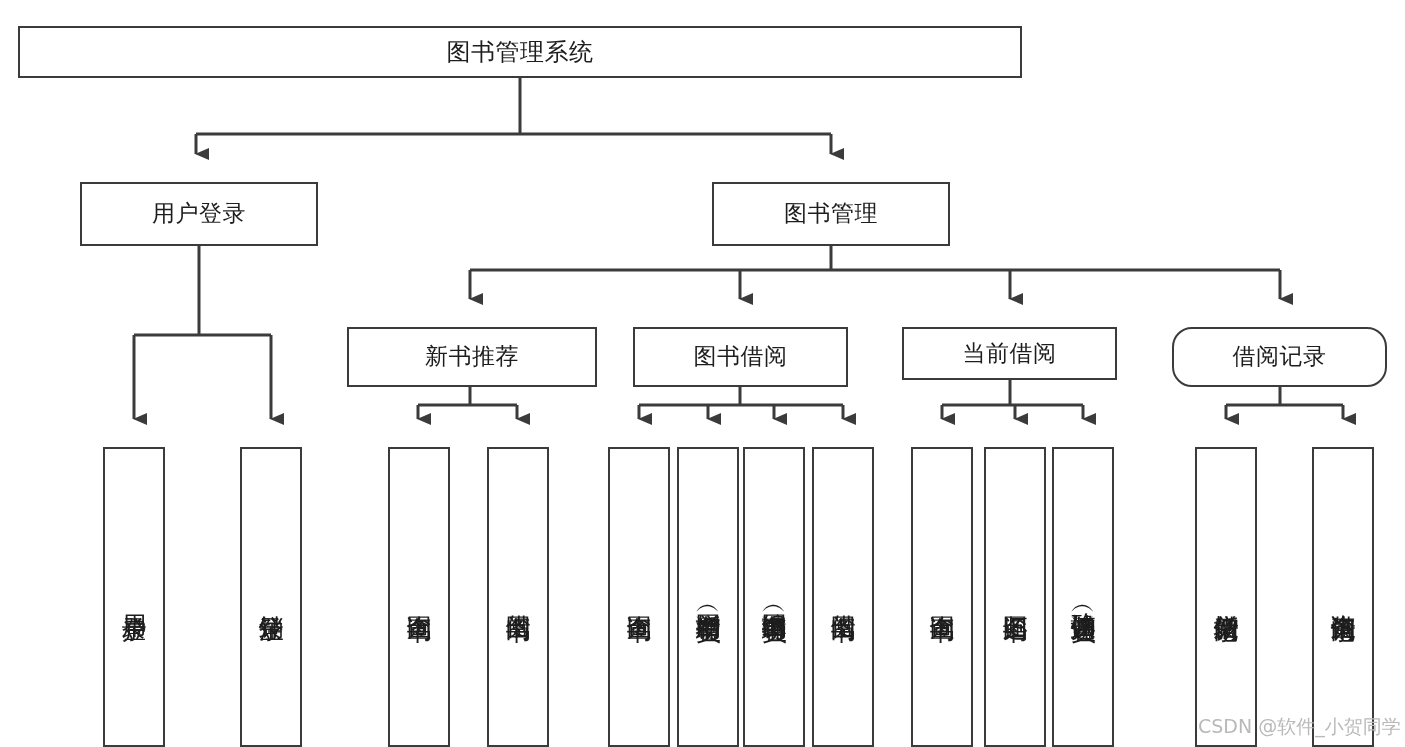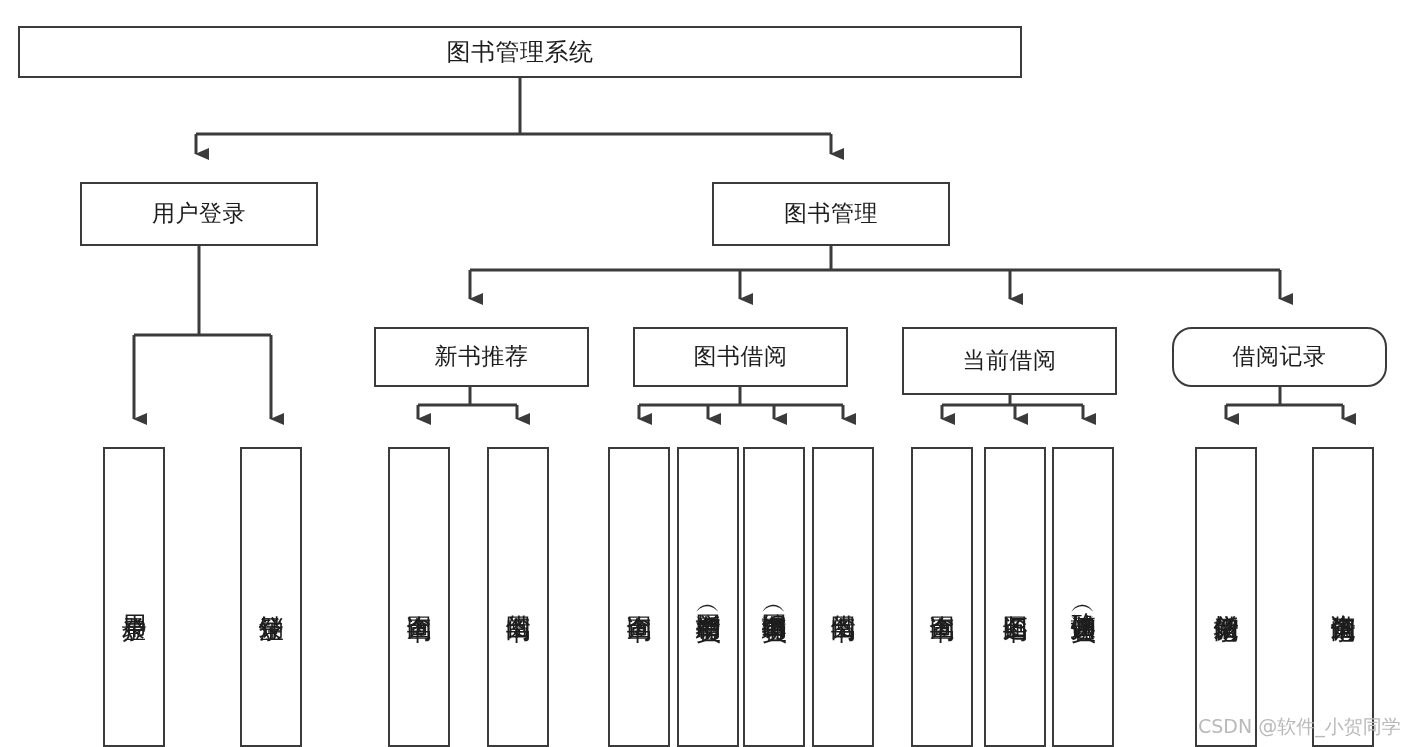--- a/index.html
+++ b/index.html
@@ -135,27 +135,27 @@
     <span class="label">图书管理系统</span>
   </div>
 
   <div class="node horiz" style="left:80px; top:170px; width:238px; height:64px;">
     <span class="label">用户登录</span>
   </div>
   <div class="node horiz" style="left:712px; top:170px; width:238px; height:64px;">
     <span class="label">图书管理</span>
   </div>
 
-  <div class="node horiz" style="left:374px; top:315px; width:215px; height:60px;">
+  <div class="node horiz" style="left:347px; top:315px; width:250px; height:60px;">
     <span class="label">新书推荐</span>
   </div>
   <div class="node horiz" style="left:633px; top:315px; width:215px; height:60px;">
     <span class="label">图书借阅</span>
   </div>
-  <div class="node horiz" style="left:902px; top:315px; width:215px; height:68px;">
+  <div class="node horiz" style="left:902px; top:315px; width:215px; height:53px;">
     <span class="label">当前借阅</span>
   </div>
   <div class="node horiz" style="left:1172px; top:315px; width:215px; height:60px;border-radius:20px;">
     <span class="label">借阅记录</span>
   </div>
 
   <div class="node vert" style="left:103px; top:435px; width:62px; height:300px;">
     <span class="label">用户登录</span>
   </div>
   <div class="node vert" style="left:240px; top:435px; width:62px; height:300px;">

